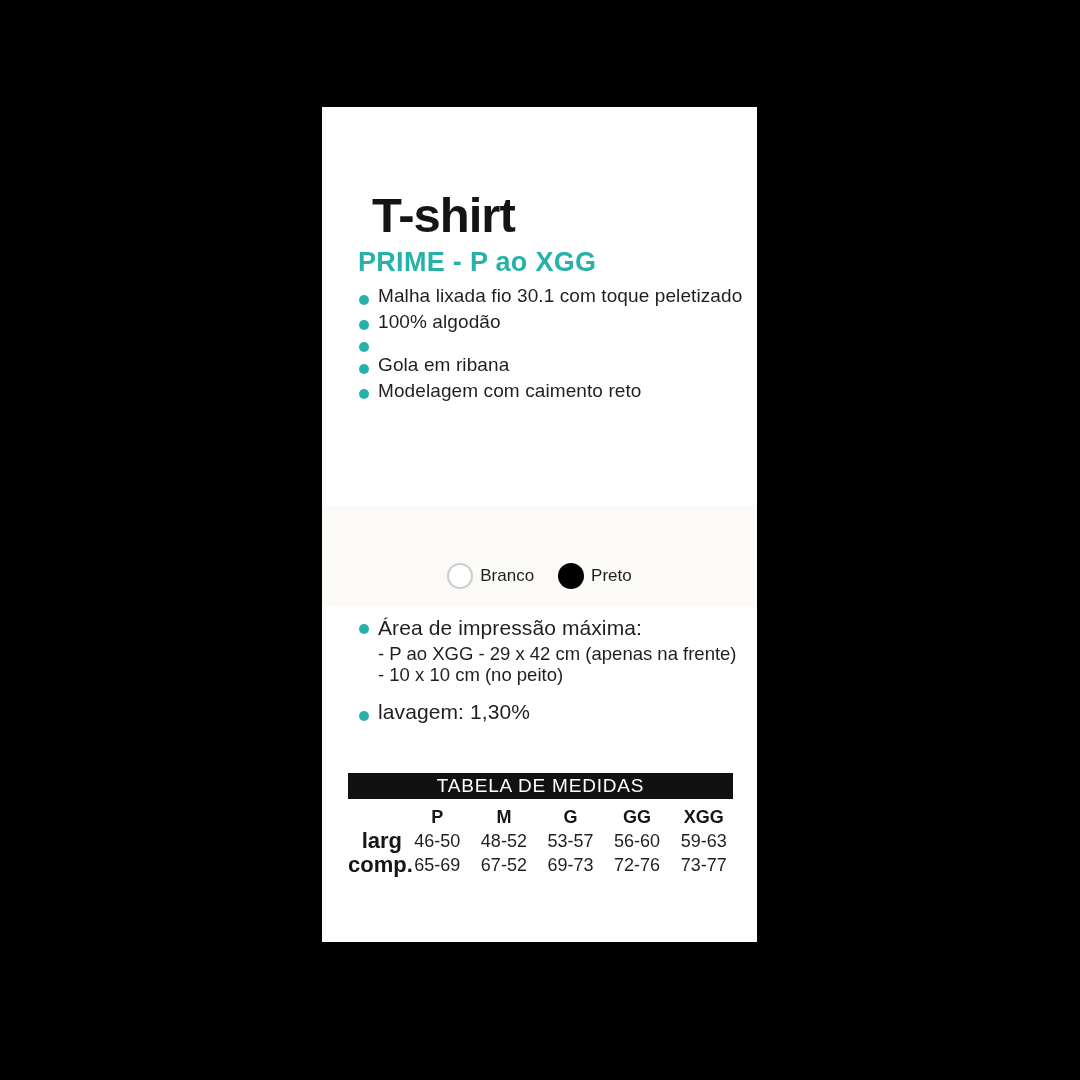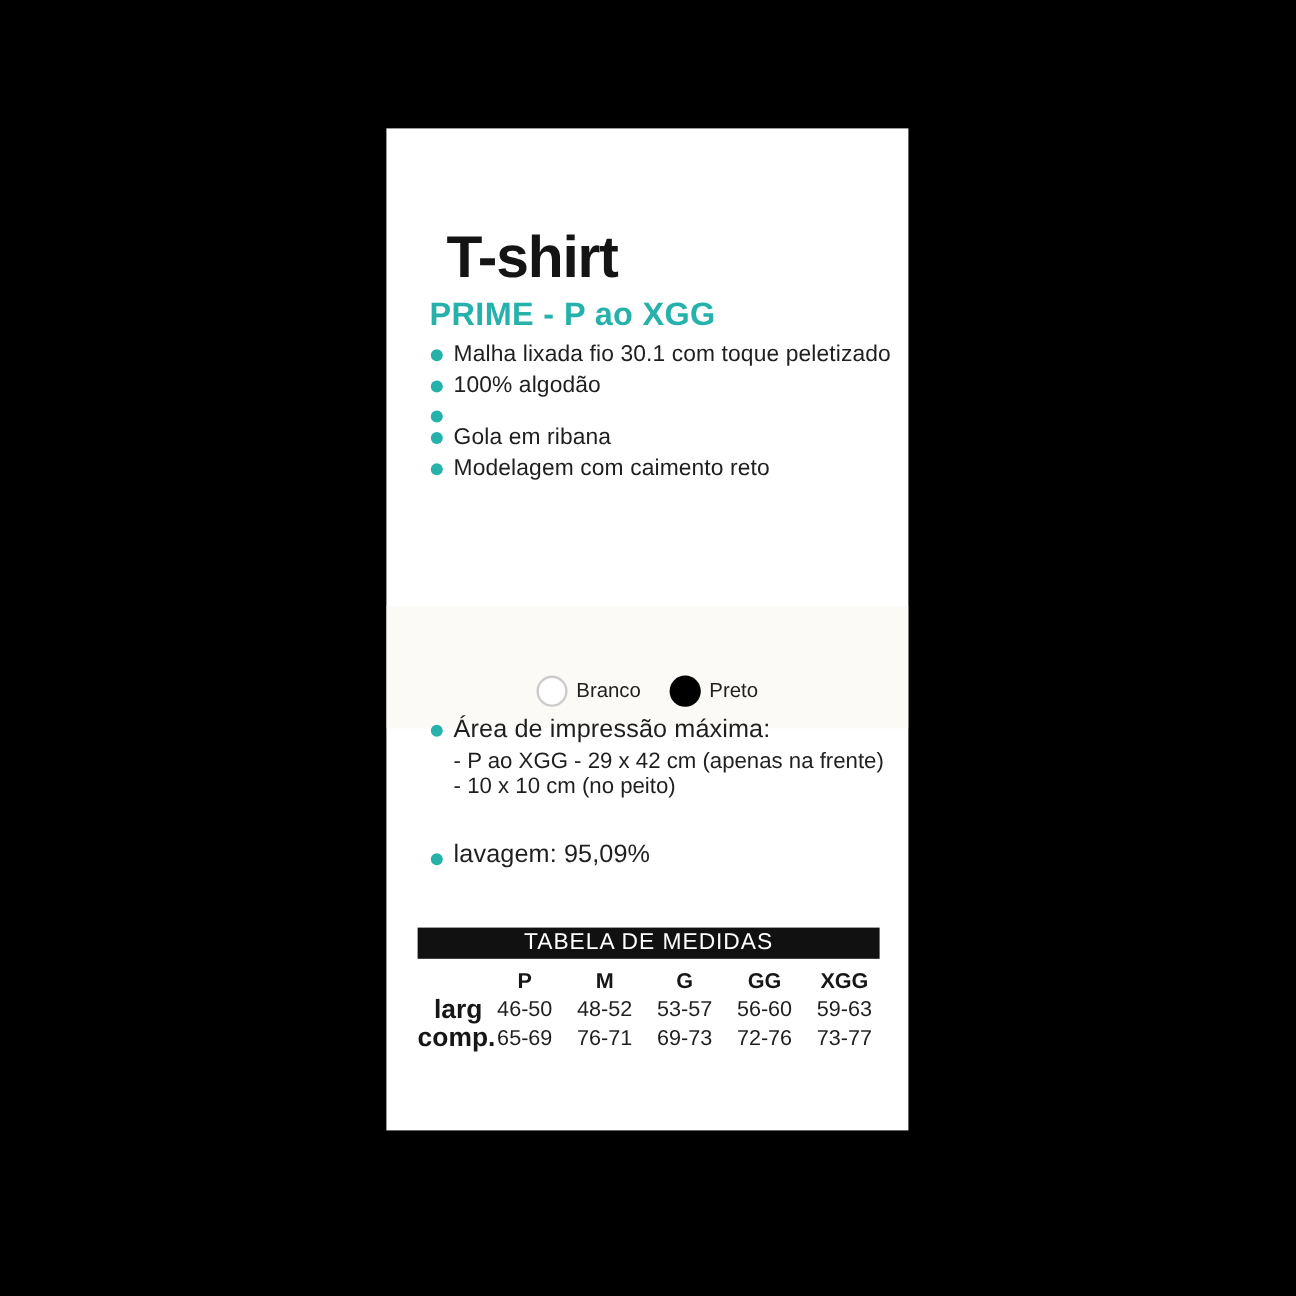--- a/index.html
+++ b/index.html
@@ -52,21 +52,21 @@
     color:var(--accent);
     line-height:1.2;
   }
   .features{
     position:absolute;
     left:37px; top:176px;
     list-style:none;
   }
   .feature{
     display:flex;
-    align-items:flex-start;
+    align-items:center;
     gap:9px;
   }
   .dot{
     flex:0 0 auto;
     width:10px; height:10px;
     border-radius:50%;
     background:var(--accent);
     margin-top:8px;
   }
   .ftext{
@@ -106,21 +106,21 @@
     font-size:17px;
     color:var(--text);
   }
   .bullet-item{
     position:absolute;
     left:37px;
     display:flex;
     align-items:flex-start;
     gap:9px;
   }
-  .bullet-item.print{ top:488px; }
+  .bullet-item.print{ top:508px; }
   .bullet-item.shrink{ top:595px; }
   .bullet-item .dot{ margin-top:9px; }
   .bullet-label{
     font-size:21px;
     line-height:26px;
     color:var(--text);
     white-space:nowrap;
     letter-spacing:0.1px;
   }
   .bullet-detail{
@@ -229,21 +229,21 @@
     <div>
       <div class="bullet-label">Área de impressão máxima:</div>
       <div class="bullet-detail first">- P ao XGG - 29 x 42 cm (apenas na frente)</div>
       <div class="bullet-detail">- 10 x 10 cm (no peito)</div>
     </div>
   </div>
 
   <div class="bullet-item shrink">
     <span class="dot"></span>
     <div>
-      <div class="bullet-line">lavagem: 95,09%</div>
+      <div class="bullet-line">lavagem: 1,30%</div>
     </div>
   </div>
 
   <div class="table-title">TABELA DE MEDIDAS</div>
 
   <div class="size-table">
     <span class="st-cell rowlabel"></span>
     <span class="st-cell head">P</span>
     <span class="st-cell head">M</span>
     <span class="st-cell head">G</span>
@@ -252,19 +252,19 @@
 
     <span class="st-cell rowlabel">larg</span>
     <span class="st-cell">46-50</span>
     <span class="st-cell">48-52</span>
     <span class="st-cell">53-57</span>
     <span class="st-cell">56-60</span>
     <span class="st-cell">59-63</span>
 
     <span class="st-cell rowlabel">comp.</span>
     <span class="st-cell">65-69</span>
-    <span class="st-cell">76-71</span>
+    <span class="st-cell">67-52</span>
     <span class="st-cell">69-73</span>
     <span class="st-cell">72-76</span>
     <span class="st-cell">73-77</span>
   </div>
 
 </div>
 
 </body></html>

